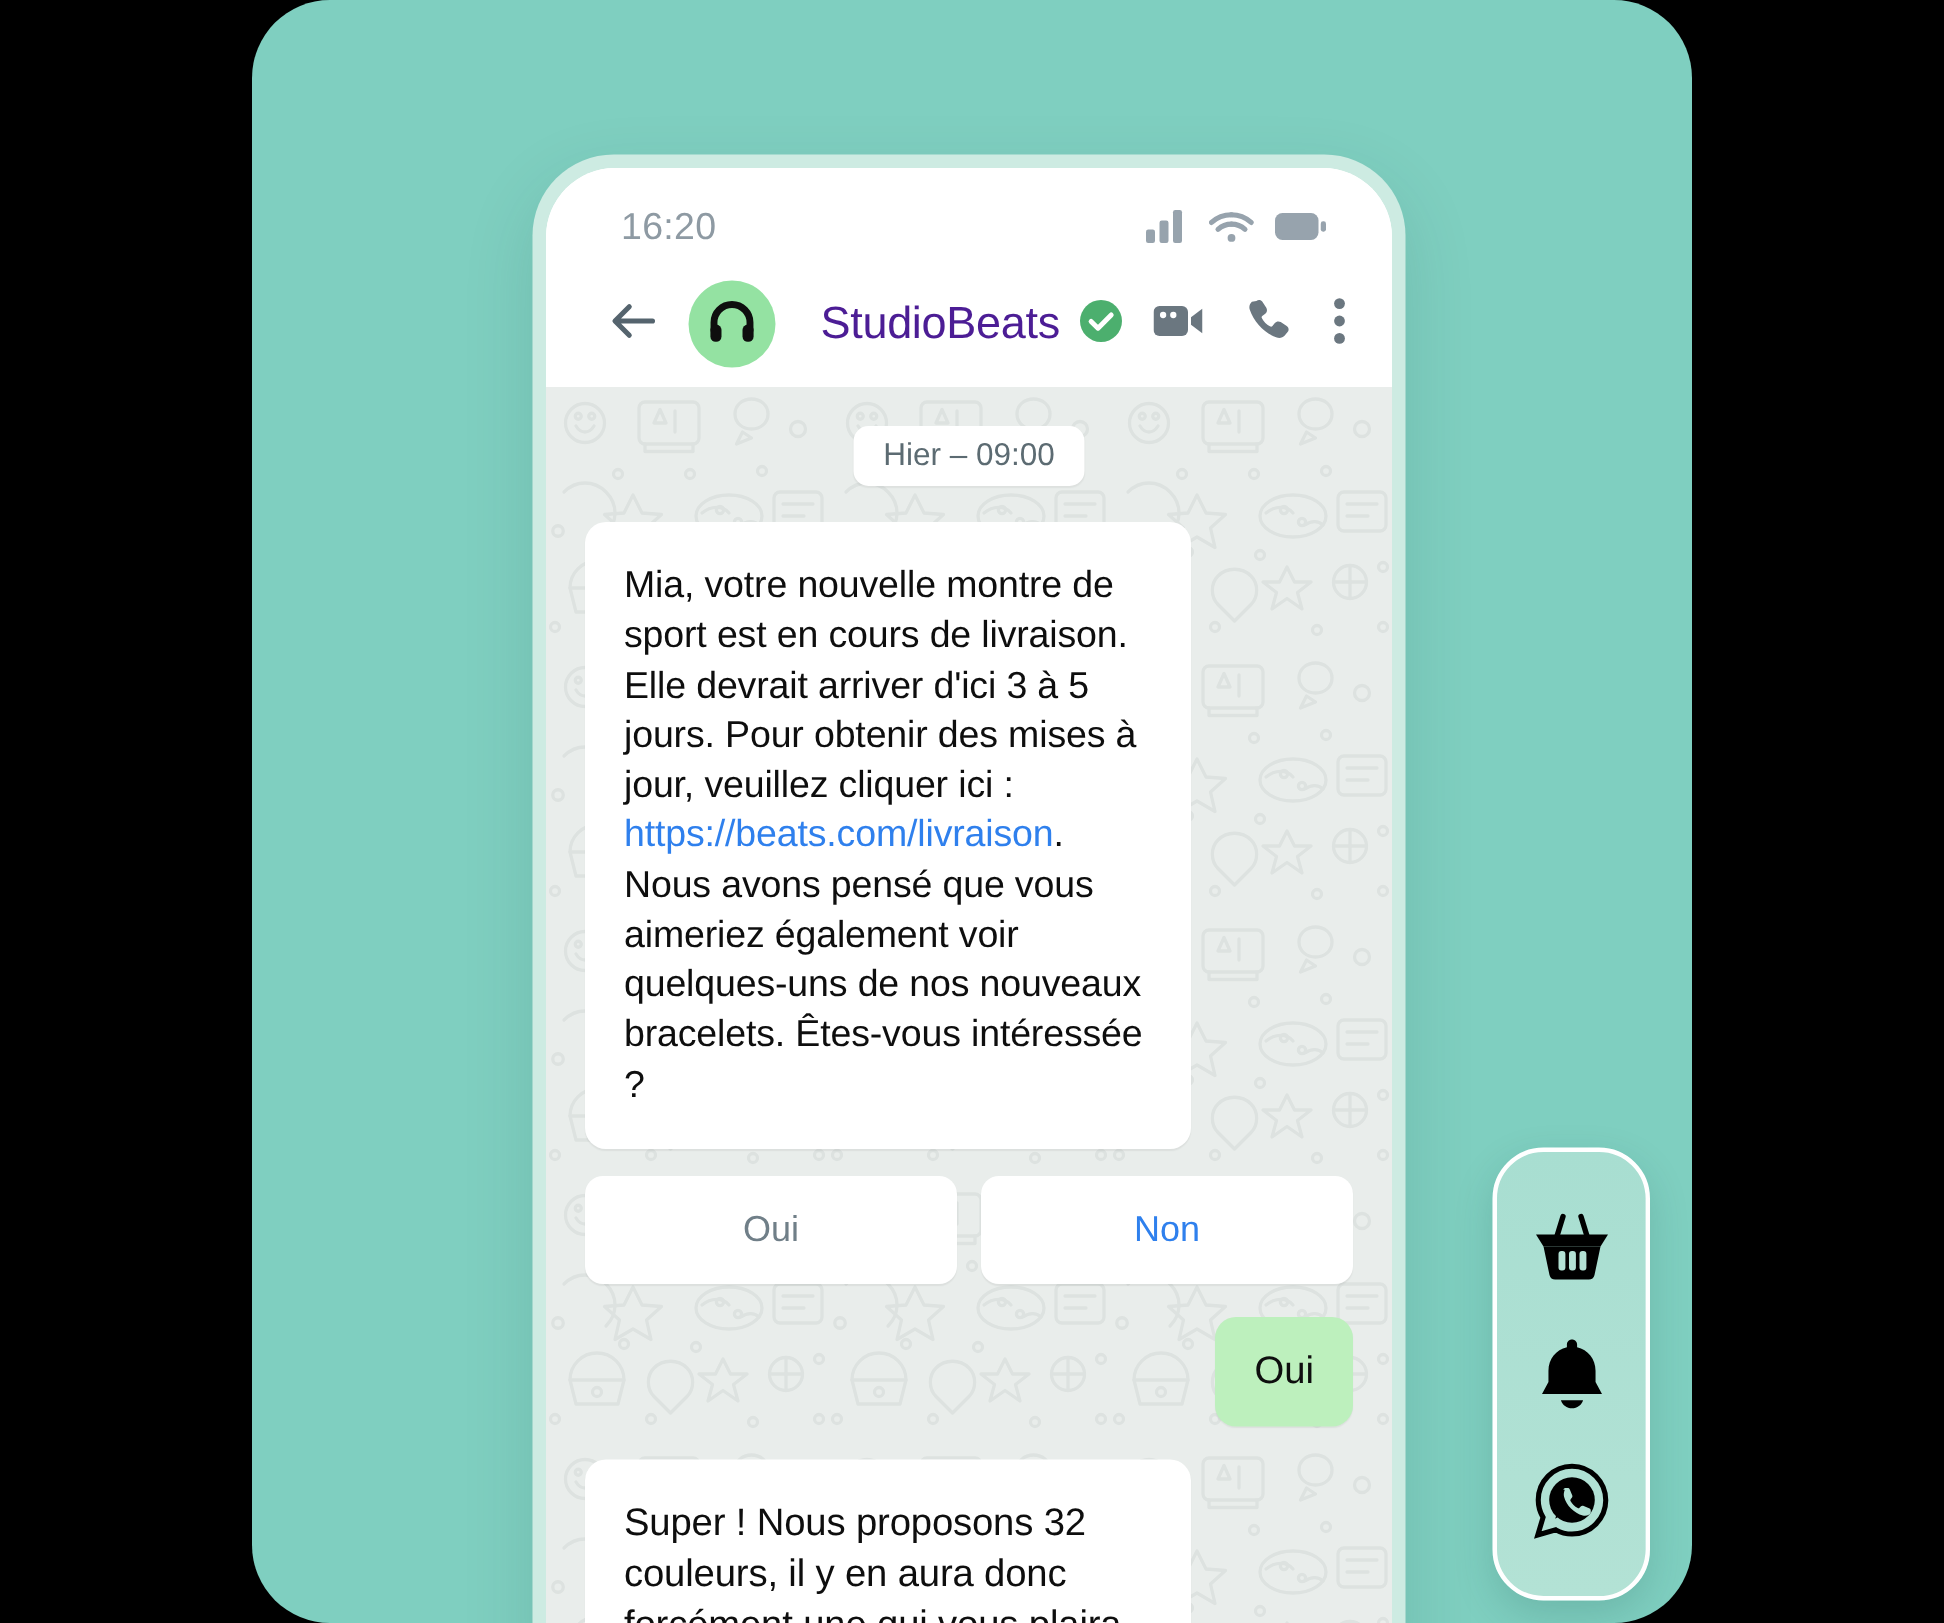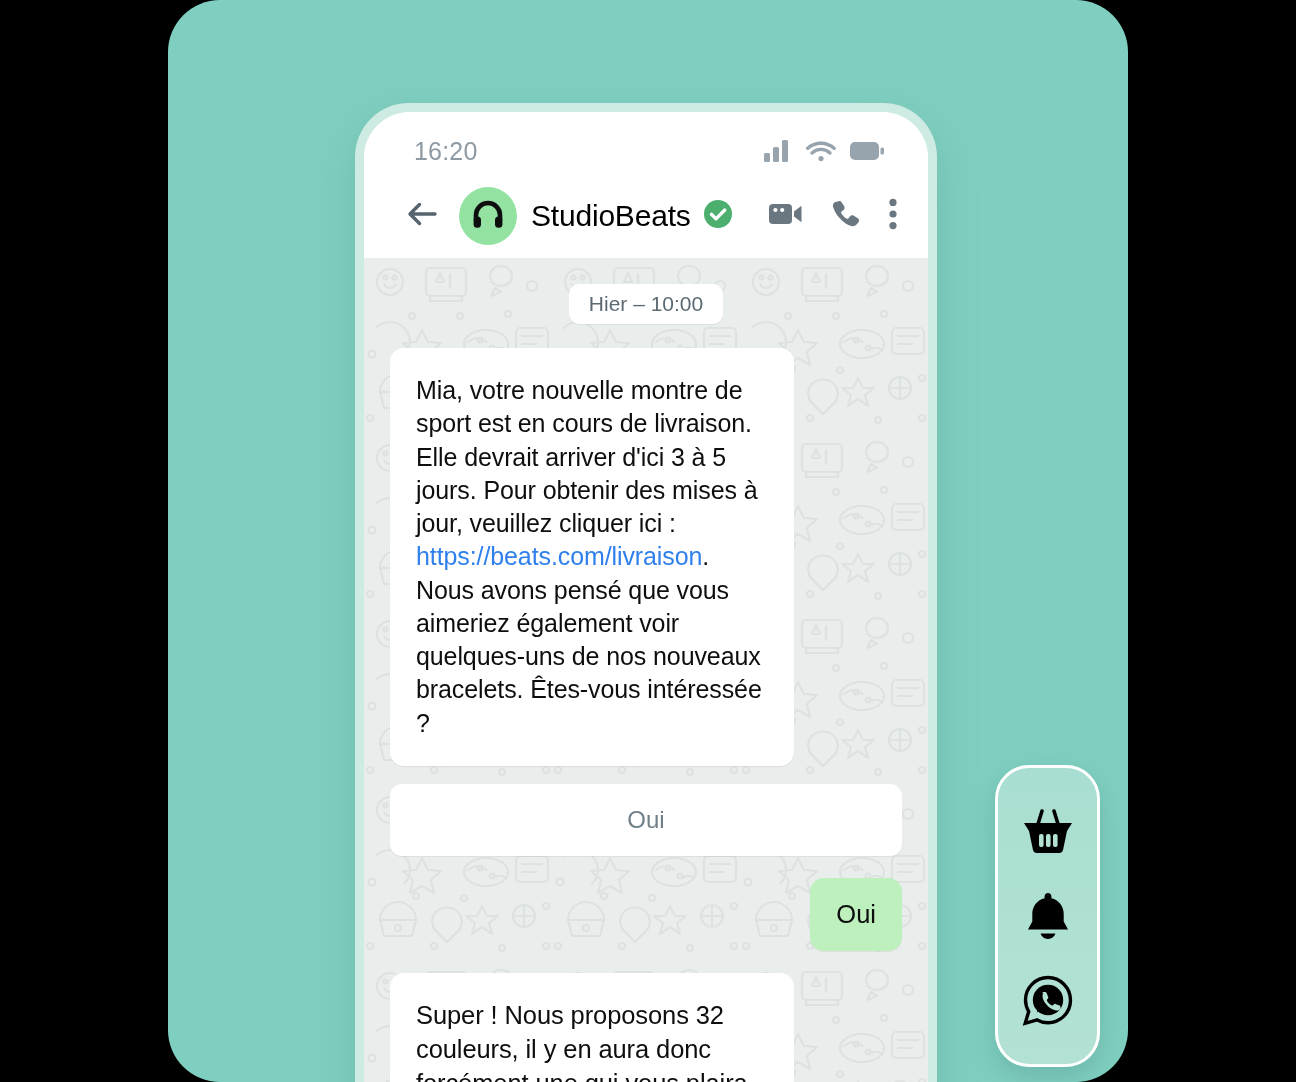--- a/index.html
+++ b/index.html
@@ -106,22 +106,22 @@
     display: flex;
     align-items: center;
     justify-content: center;
     margin-left: 19px;
     flex: 0 0 auto;
     cursor: pointer;
   }
 
   .contact-name {
     font-size: 30px;
-    color: #000000;
-    margin-left: 14px;
+    color: #4c1d95;
+    margin-left: 30px;
     white-space: nowrap;
     letter-spacing: -0.2px;
   }
 
   .verified {
     margin-left: 12px;
     display: flex;
     align-items: center;
     flex: 0 0 auto;
   }
@@ -419,27 +419,28 @@
                 <circle cx="138" cy="162" r="3"></circle>
               </g>
             </pattern>
           </defs>
           <rect x="0" y="0" width="564" height="855" fill="url(#dood)"></rect>
         </svg>
 
         <div class="chat-content">
 
           <div class="date-row">
-            <div class="date-pill">Hier – 10:00</div>
+            <div class="date-pill">Hier – 09:00</div>
           </div>
 
           <div class="bubble-in"><span>Mia, votre nouvelle montre de sport est en cours de livraison. Elle devrait arriver d'ici 3 à 5 jours. Pour obtenir des mises à jour, veuillez cliquer ici : </span><a class="link" href="#">https://beats.com/livraison</a><span>. Nous avons pensé que vous aimeriez également voir quelques-uns de nos nouveaux bracelets. Êtes-vous intéressée ?</span></div>
 
           <div class="quick-replies">
             <div class="qr-btn muted">Oui</div>
+            <div class="qr-btn accent">Non</div>
           </div>
 
           <div class="out-row">
             <div class="bubble-out">Oui</div>
           </div>
 
           <div class="in-row-2">
             <div class="bubble-in-2">Super ! Nous proposons 32 couleurs, il y en aura donc forcément une qui vous plaira.</div>
           </div>
 

